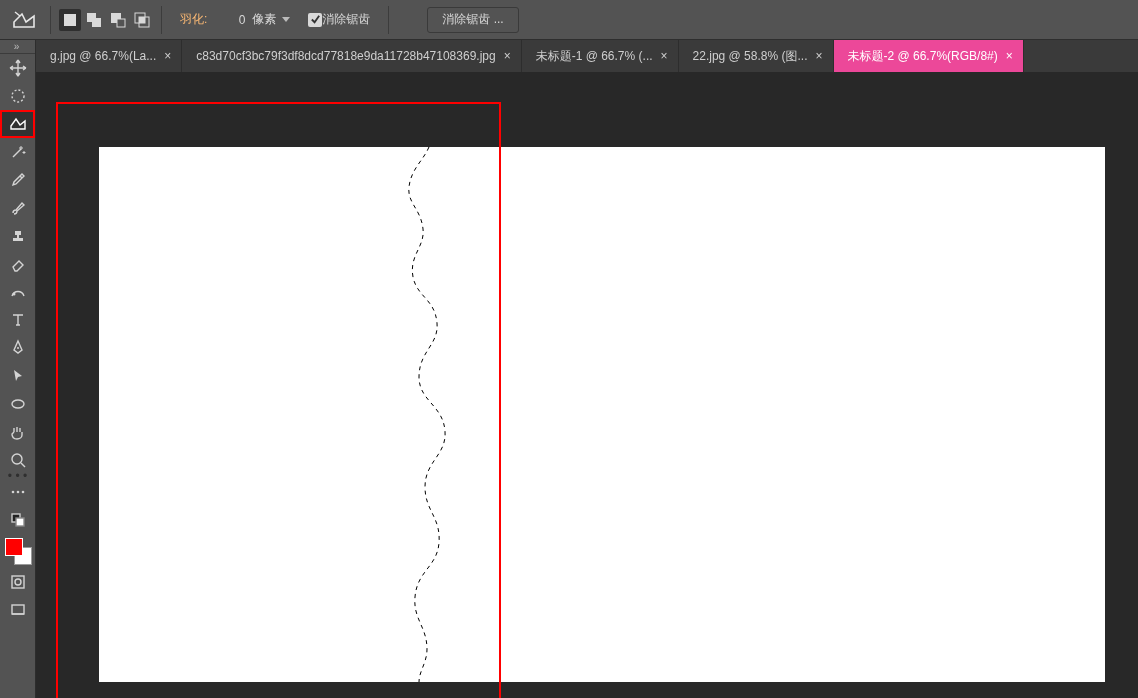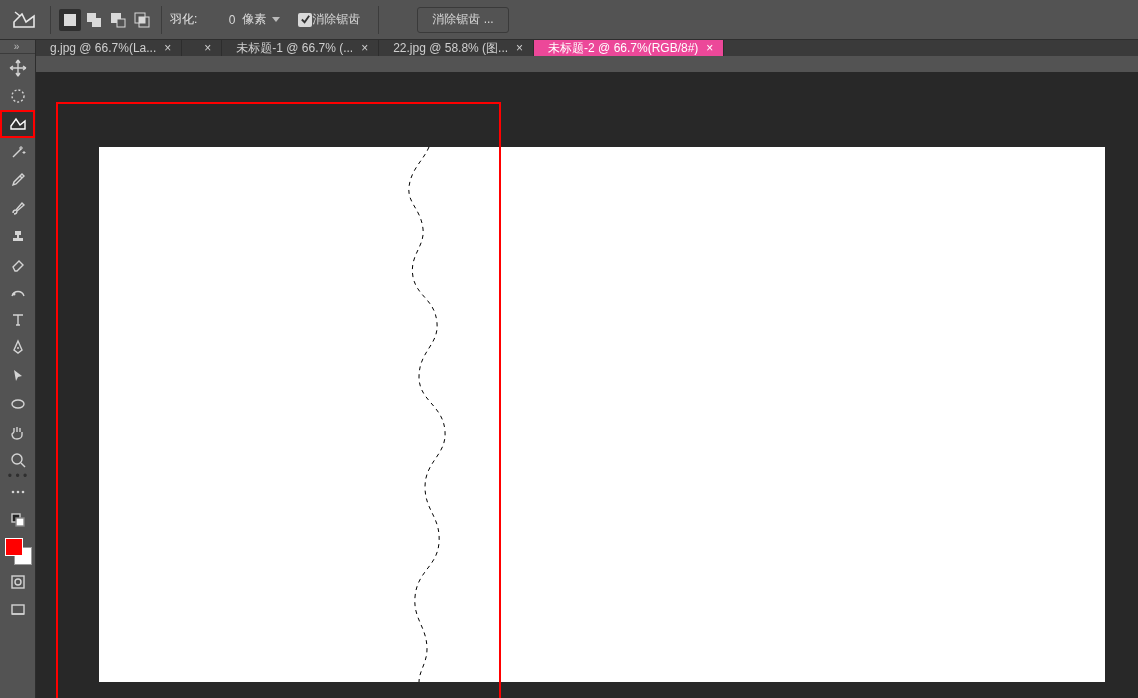--- a/index.html
+++ b/index.html
@@ -8,32 +8,32 @@
   
   .options-bar{position:absolute;left:0;top:0;width:100%;height:40px;background:#535353;border-bottom:1px solid #2e2e2e;display:flex;align-items:center;padding-left:6px}
   .options-bar>*{flex:none}
   .tool-badge{width:36px;height:30px;display:flex;align-items:center;justify-content:center}
   .tool-badge svg{width:24px;height:20px}
   .vbar{width:1px;height:28px;background:#3c3c3c;margin:0 8px}
   .selmode{display:flex;gap:2px}
   .selmode .sm{width:22px;height:22px;display:flex;align-items:center;justify-content:center;border-radius:2px}
   .selmode .sm.active{background:#2f2f2f}
   .selmode svg{width:18px;height:18px}
-  .opt-label{margin-left:0;color:#e5e5e5}
+  .opt-label{margin-left:10px;color:#fdba74}
   .feather-box{display:inline-flex;align-items:center;margin-left:4px}
   .feather-input{width:36px;height:20px;background:transparent;border:none;color:#d9d9d9;text-align:right;font-size:12px;outline:none}
   .feather-unit{margin-left:5px;color:#d9d9d9}
   .feather-box::after{content:"";display:inline-block;margin-left:6px;width:0;height:0;border-left:4px solid transparent;border-right:4px solid transparent;border-top:5px solid #bbb}
   .aa-check{width:14px;height:14px;background:#d9d9d9;display:inline-flex;align-items:center;justify-content:center;border-radius:2px;margin-left:18px}
   .aa-check svg{width:11px;height:11px}
   .aa-label{margin-left:0;color:#d9d9d9}
   .mask-button{margin-left:30px;height:26px;padding:0 14px;border:1px solid #3a3a3a;border-radius:3px;background:#535353;color:#d9d9d9;text-align:center;display:flex;align-items:center;cursor:default}
 
   
-  .tab-strip{position:absolute;left:36px;top:40px;right:0;height:16px;background:#3a3a3a;display:flex;align-items:stretch}
+  .tab-strip{position:absolute;left:36px;top:40px;right:0;height:32px;background:#3a3a3a;display:flex;align-items:stretch}
   .tab{display:flex;align-items:center;padding:0 10px 0 14px;font-size:12px;color:#cfcfcf;border-right:1px solid #2d2d2d;min-width:0}
   .tab.inactive{background:#3a3a3a}
   .tab.active{background:#ec4899;color:#ffffff}
   .tab .tab-label{white-space:nowrap;overflow:hidden;text-overflow:ellipsis;max-width:320px}
   .tab .tab-close{margin-left:8px;color:#cfcfcf}
   .tab.active .tab-close{color:#ffffff}
 
   
   .tools-col{position:absolute;left:0;top:40px;width:36px;bottom:0;background:#535353;border-right:1px solid #2d2d2d}
   .tools-head{height:14px;border-bottom:1px solid #3b3b3b;display:flex;align-items:center;justify-content:center;color:#bdbdbd;font-size:10px;letter-spacing:2px}
@@ -232,20 +232,21 @@
       </svg>
     </div>
 </div>
 
 <div class="tab-strip" id="tab-strip">
     <div class="tab inactive">
       <span class="tab-label">g.jpg @ 66.7%(La...</span>
       <span class="tab-close">×</span>
     </div>
     <div class="tab inactive">
+      <span class="tab-label">c83d70cf3bc79f3df8dcd77818e9da11728b47108369.jpg</span>
       <span class="tab-close">×</span>
     </div>
     <div class="tab inactive">
       <span class="tab-label">未标题-1 @ 66.7% (...</span>
       <span class="tab-close">×</span>
     </div>
     <div class="tab inactive">
       <span class="tab-label">22.jpg @ 58.8% (图...</span>
       <span class="tab-close">×</span>
     </div>

